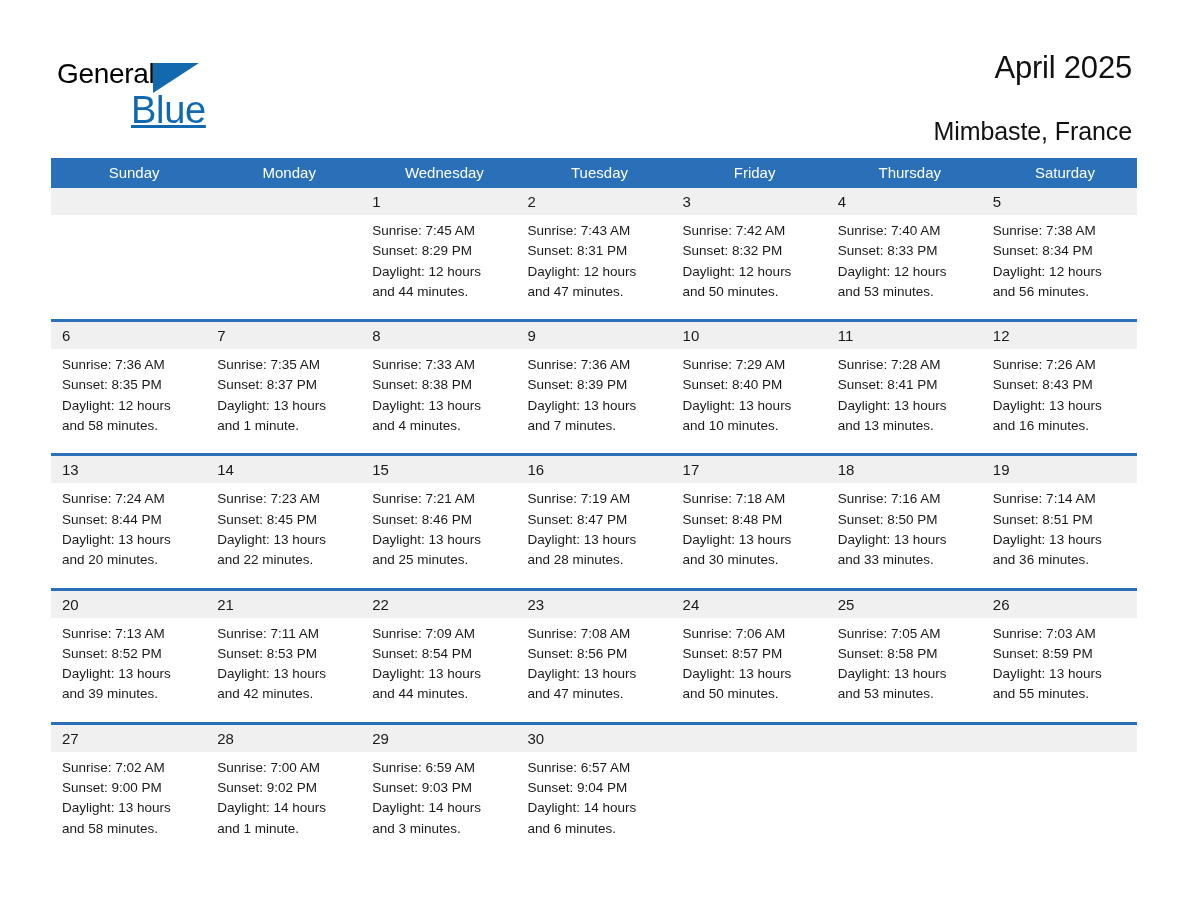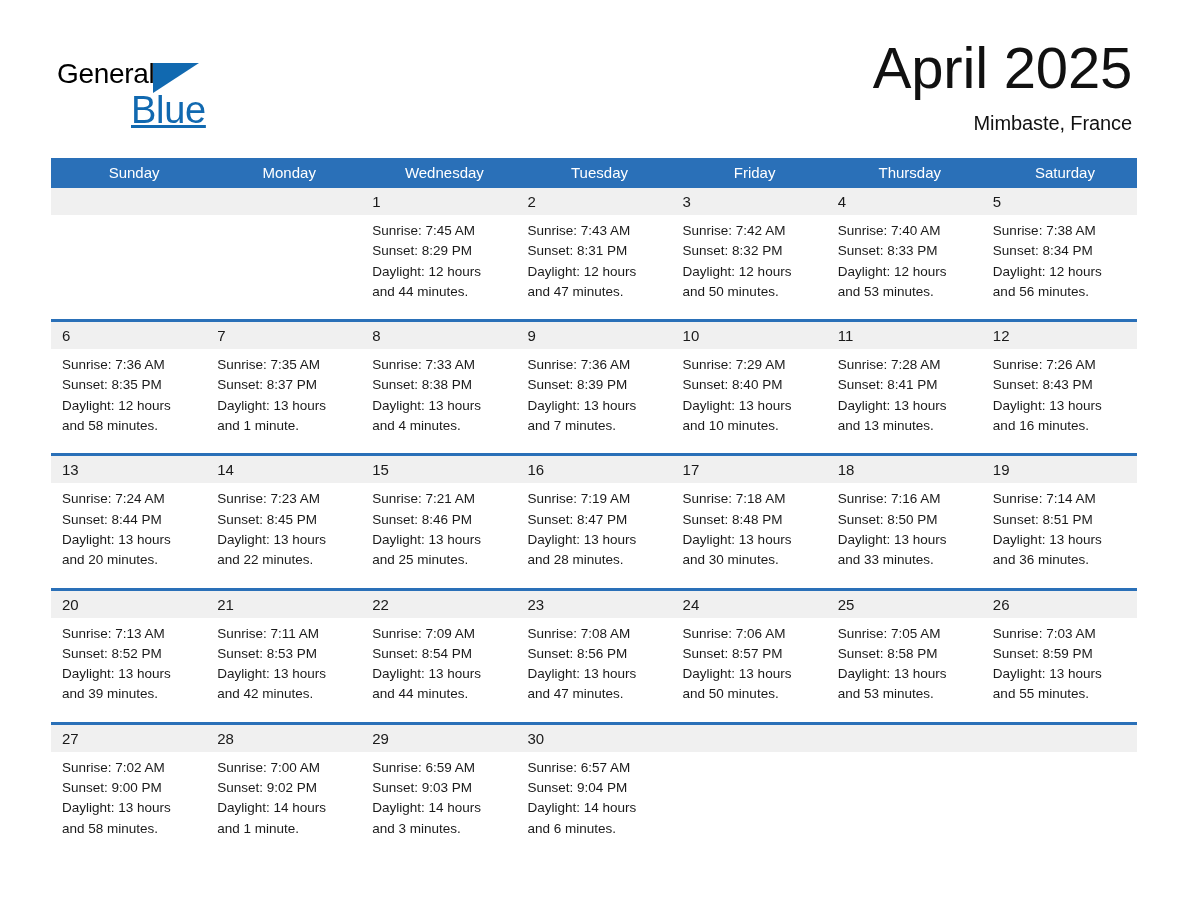--- a/index.html
+++ b/index.html
@@ -73,36 +73,36 @@
     text-decoration: underline;
   }
 
   .title-block {
     position: absolute;
     right: 56px;
     top: 40px;
     text-align: right;
   }
   .month-title {
-    font-size: 58px;
+    font-size: 31px;
     line-height: 56px;
     font-weight: 400;
     color: #111111;
     letter-spacing: -0.2px;
     white-space: nowrap;
     text-align: right;
   }
   .location-title {
-    font-size: 20px;
+    font-size: 25px;
     line-height: 34px;
     font-weight: 400;
     color: #111111;
     letter-spacing: -0.1px;
     white-space: nowrap;
-    margin-top: 10px;
+    margin-top: 18px;
   }
 
   
   .calendar {
     position: absolute;
     left: 51px;
     top: 158px;
     width: 1086px;
   }
 
@@ -127,21 +127,20 @@
   .week-row {
     width: 100%;
     border-top: 3px solid #2a70b8;
   }
   .week-row:first-of-type {
     border-top: none;
   }
   .week-row-inner {
     display: flex;
     width: 100%;
-    justify-content: flex-end;
   }
   .day-cell {
     flex: 1 1 0;
     box-sizing: border-box;
     min-width: 0;
     overflow: hidden;
   }
 
   .daynum-band {
     display: flex;

